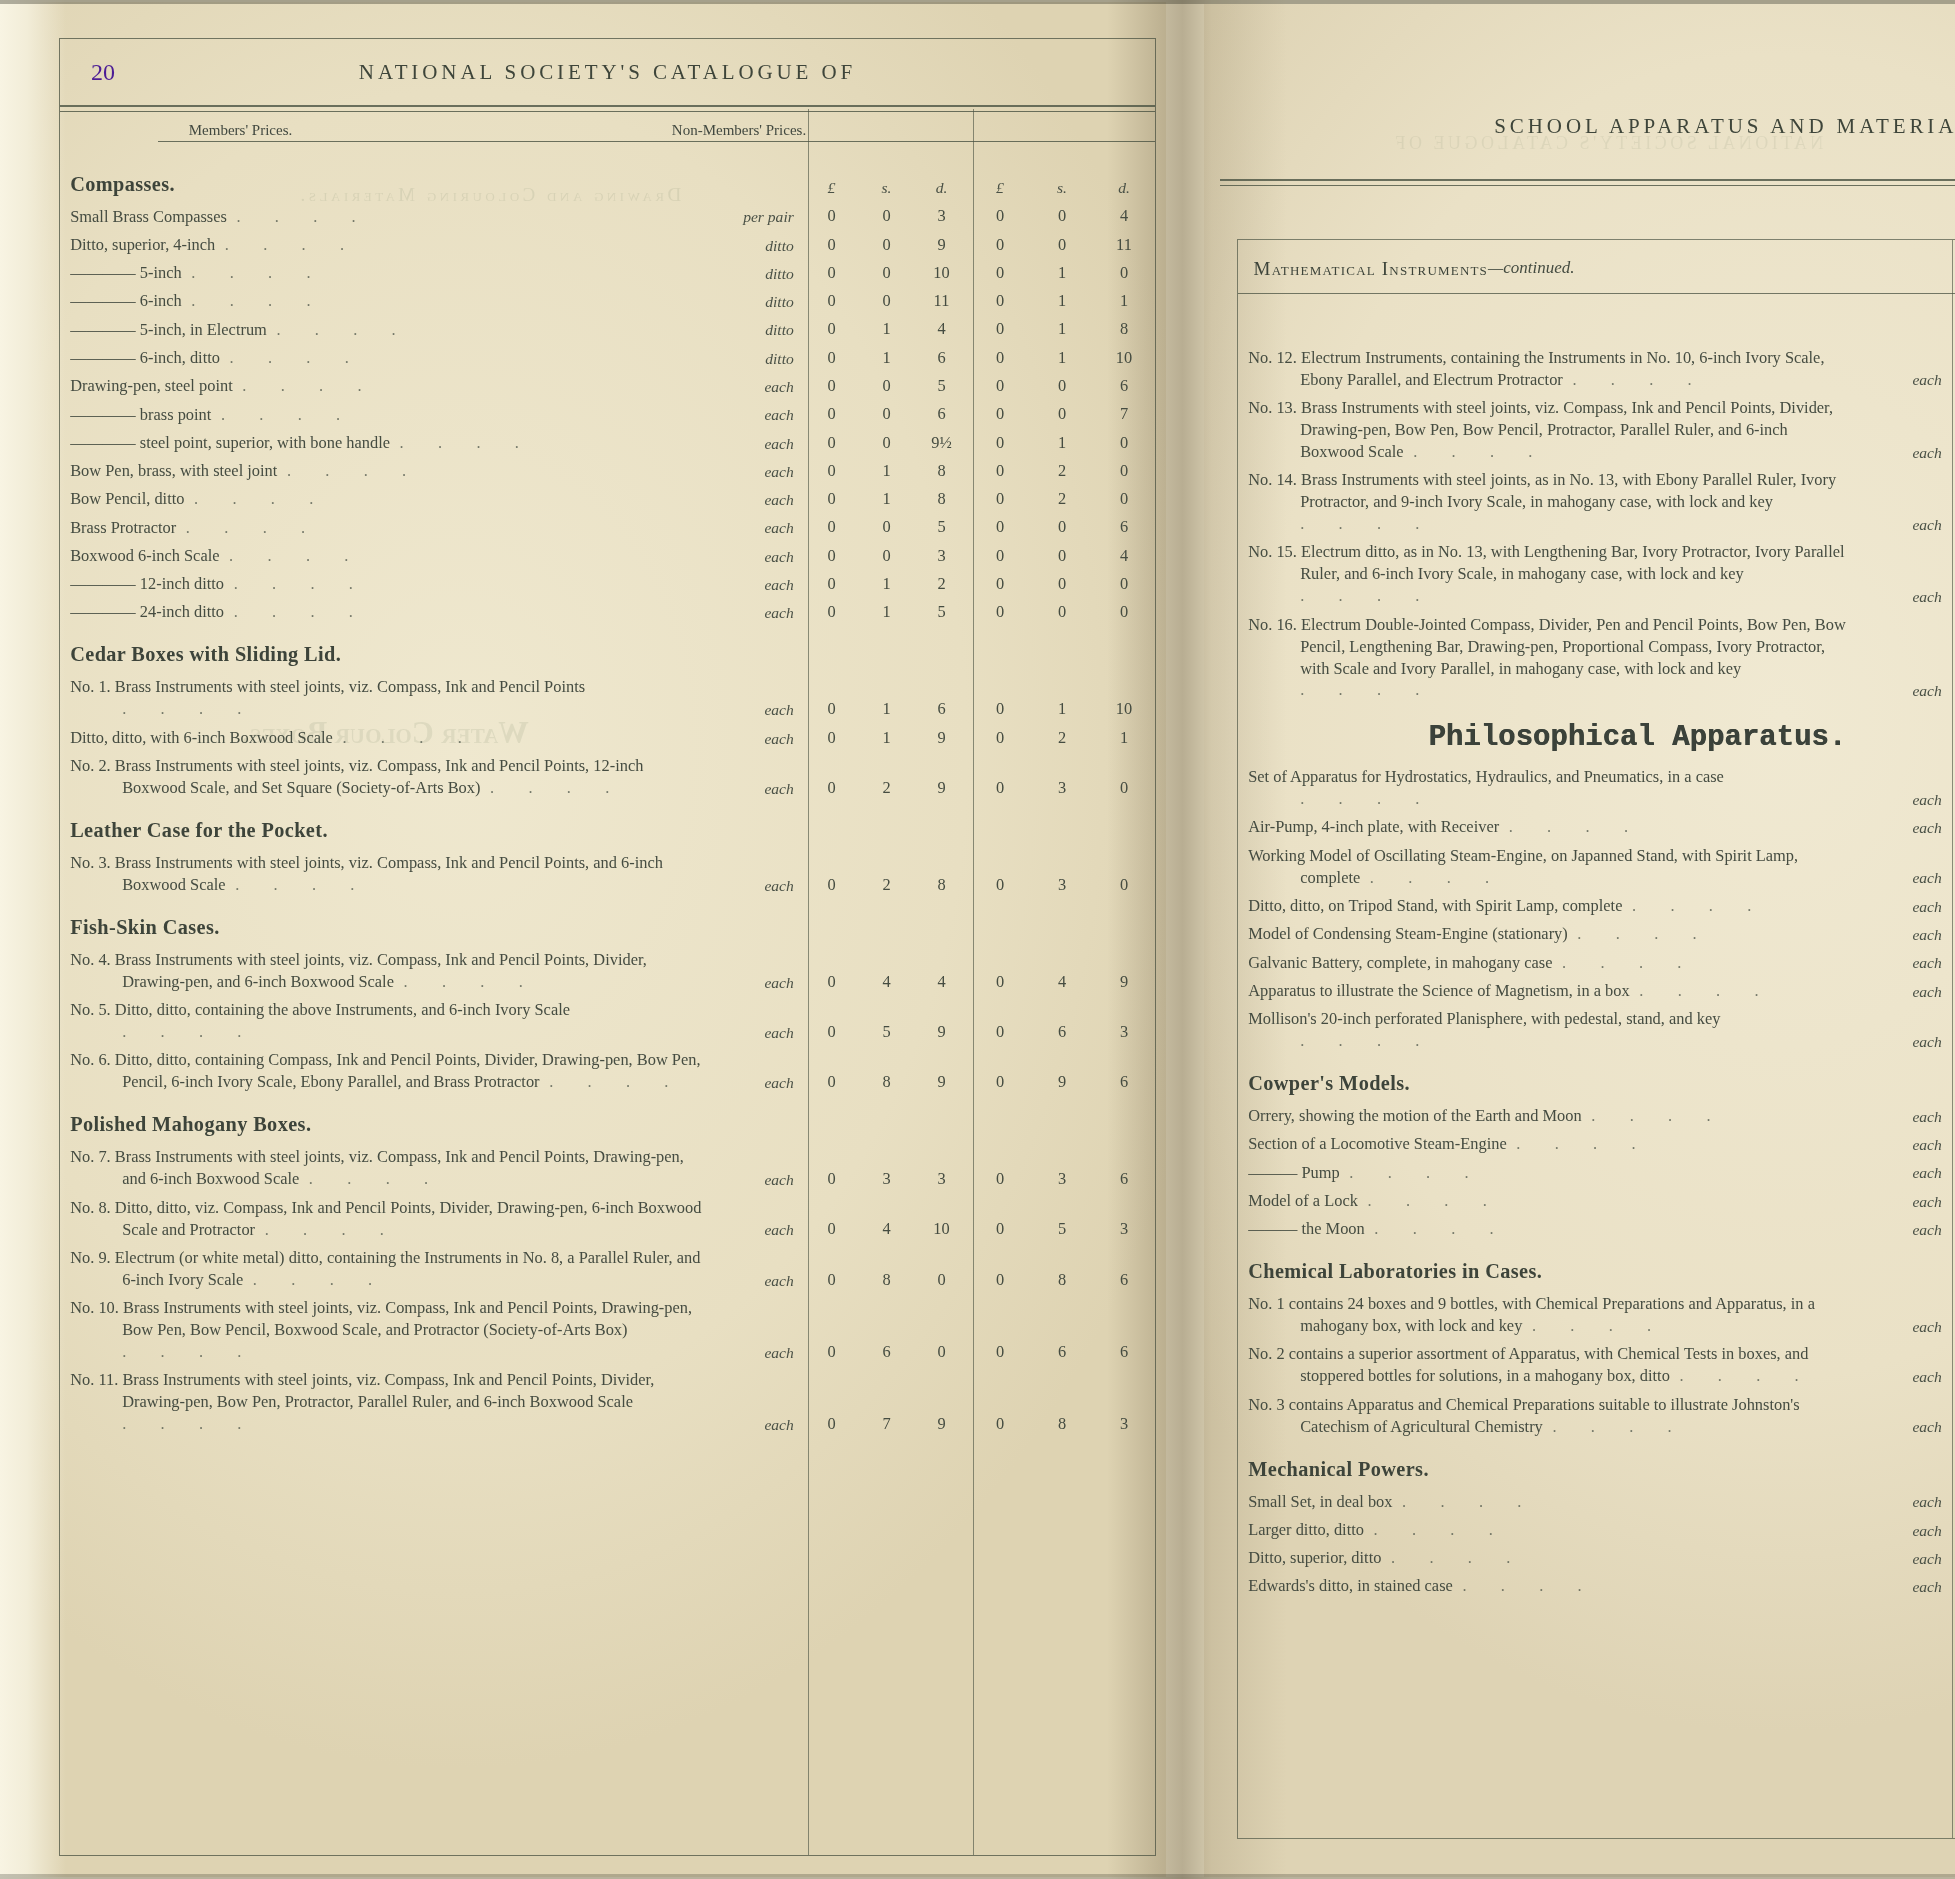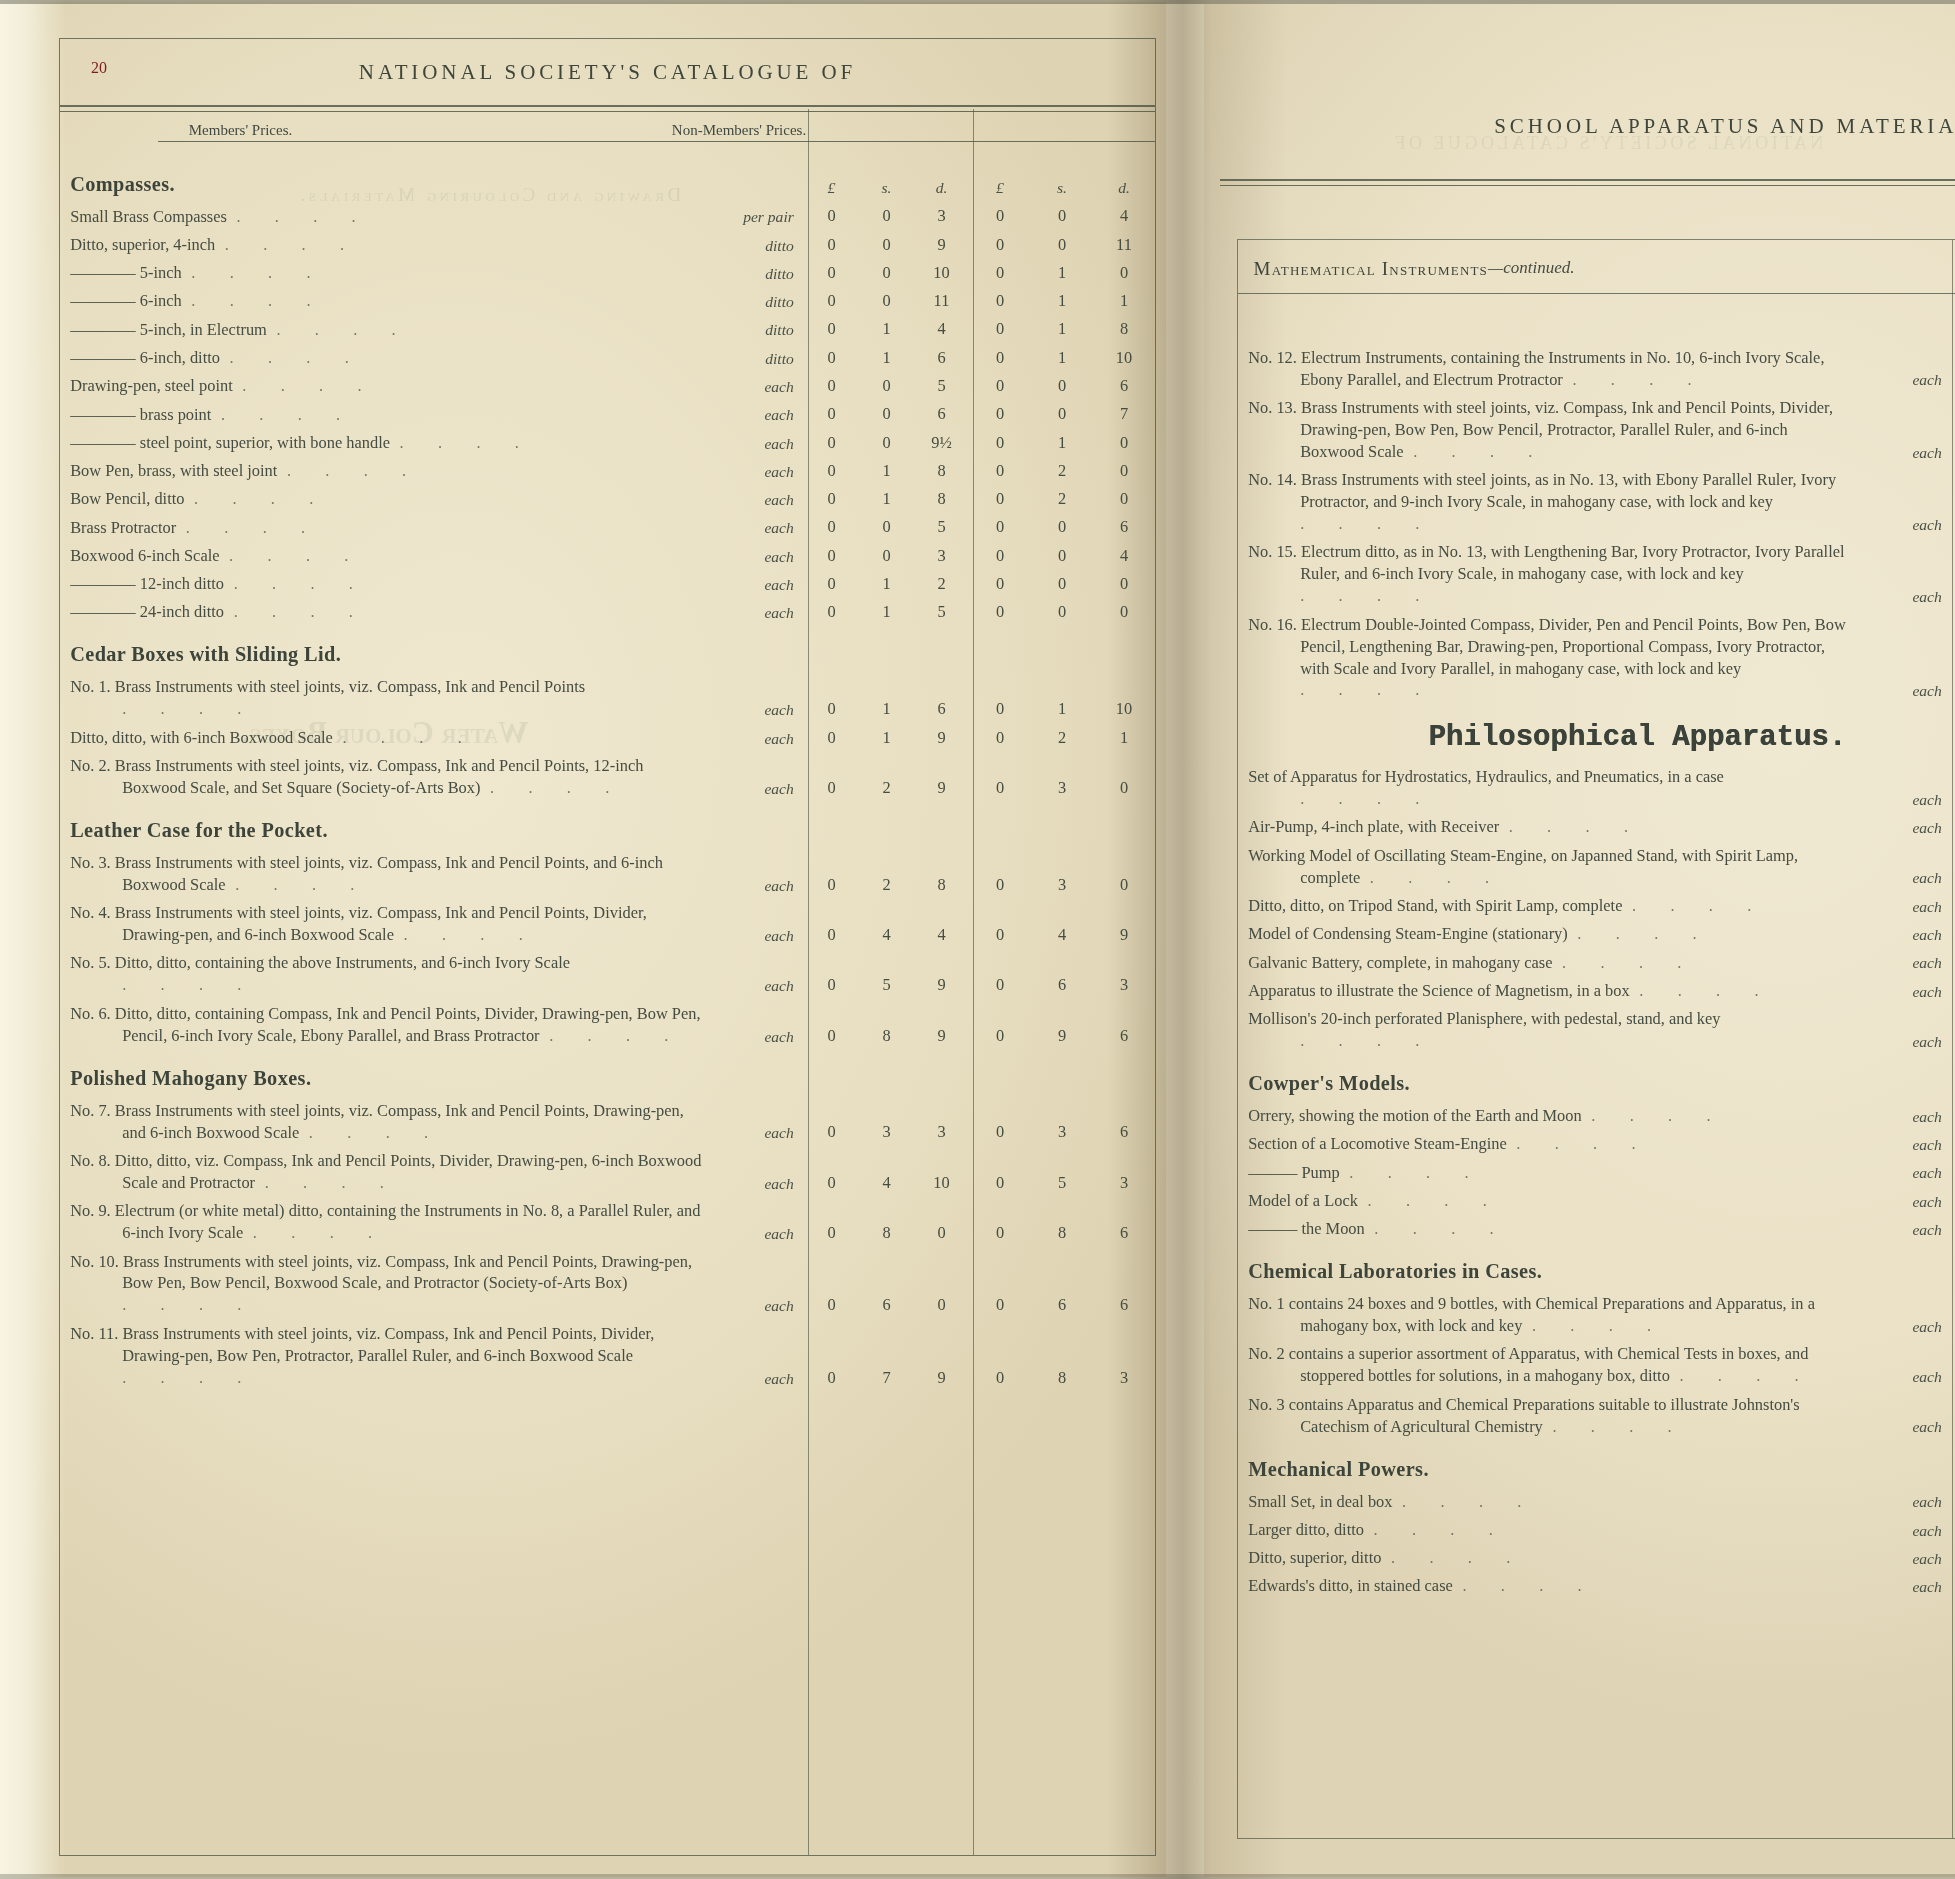--- a/index.html
+++ b/index.html
@@ -39,21 +39,21 @@
   .gothic.mid{font-size:29px;display:block;text-align:right;width:100%;font-family:Liberation Mono, monospace;}
   .tbody .row{margin-bottom:6.3px;}
   .tbody .row.sec{margin:18px 0 7.8px;}
   .rule2{border-top:2px solid rgba(74,82,66,.8);border-bottom:0.8px solid rgba(74,82,66,.8);height:3.5px;}
   .v{position:absolute;top:0;bottom:0;width:1.2px;background:rgba(74,82,66,.62);}
 
   
   .frame-left{position:absolute;left:59px;top:38px;width:1097px;height:1818px;
       border:1.6px solid rgba(74,82,66,.75);box-sizing:border-box;}
   .lp-head{position:relative;height:66px;display:flex;align-items:center;justify-content:center;}
-  .pageno{font-size:16px;color:#7f1d1d;}
+  .pageno{font-size:24px;color:#4c1d95;}
   .lp-head .pageno{position:absolute;left:31px;top:20.3px;}
   .run-title{font-size:21px;letter-spacing:3.9px;color:#3e453a;white-space:nowrap;}
   .tableL{position:absolute;top:70px;left:0;right:0;bottom:0;overflow:hidden;}
   .tableL .v1{left:748px}  .tableL .v2{left:913px}
   .tableL .desc{flex:0 0 646px;}
   .tableL .unit{flex:0 0 98px;}
   .tableL .price.m{flex:0 0 165px;}
   .tableL .price.n{flex:1;}
   .thead{align-items:stretch;}
   .thead .desc{display:flex;align-items:center;justify-content:center;padding-top:10.2px;padding-bottom:7.8px;}
@@ -433,20 +433,26 @@
               <span class="c">0</span>
               <span class="c">2</span>
               <span class="c">8</span>
             </div>
             <div class="price n">
               <span class="c">0</span>
               <span class="c">3</span>
               <span class="c">0</span>
             </div>
           </div>
+          <div class="row sec">
+        <div class="desc"><span class="sh">Fish-Skin Cases.</span></div>
+        <div class="unit"></div>
+            <div class="price m"></div>
+            <div class="price n"></div>
+          </div>
           <div class="row item">
         <div class="desc">
               <span class="t">No. 4. Brass Instruments with steel joints, viz. Compass, Ink and Pencil Points, Divider, Drawing-pen, and 6-inch Boxwood Scale</span>
             </div>
         <div class="unit">each</div>
             <div class="price m">
               <span class="c">0</span>
               <span class="c">4</span>
               <span class="c">4</span>
             </div>

